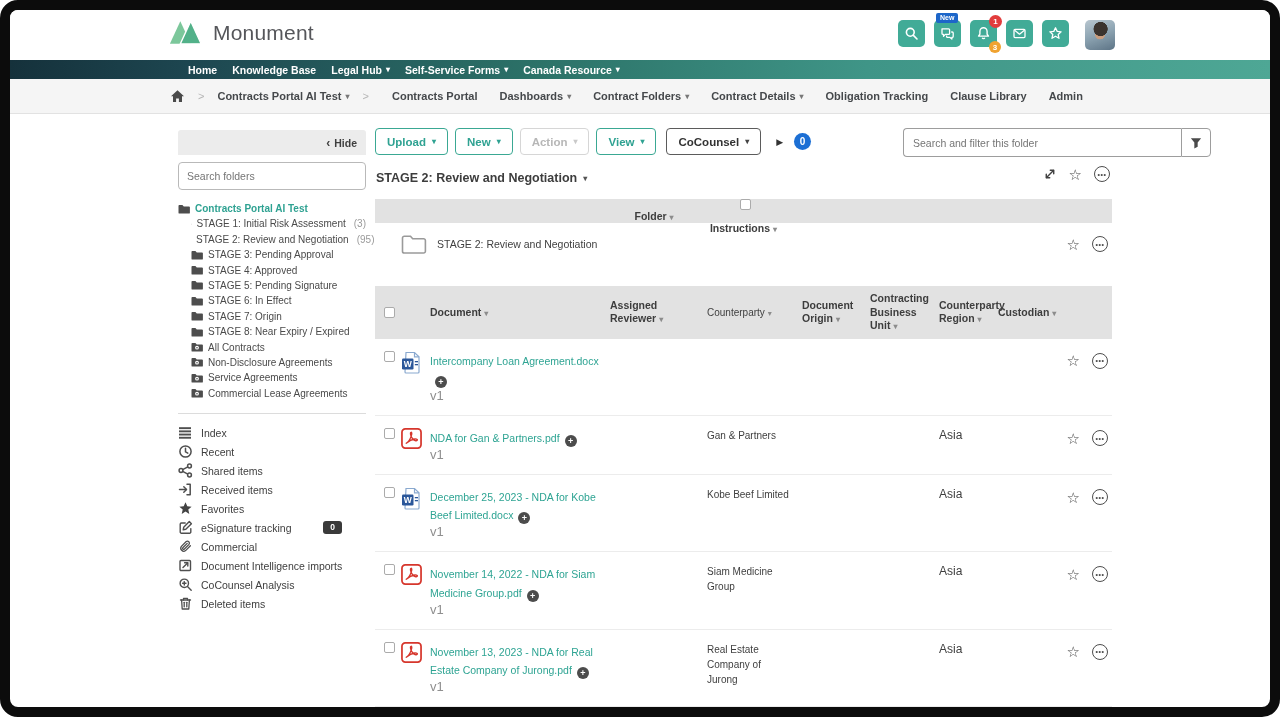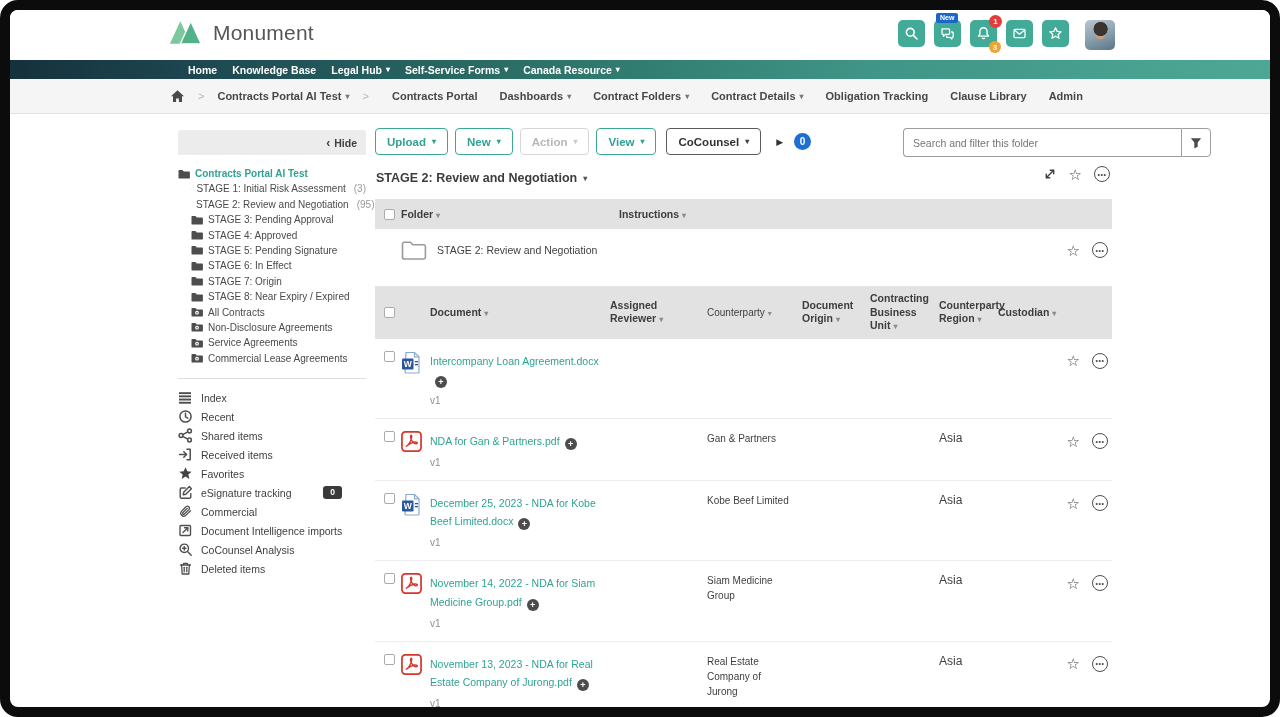--- a/index.html
+++ b/index.html
@@ -65,21 +65,21 @@
   .title-icons{position:absolute;top:52px;right:2px;display:flex;align-items:center;gap:12px;}
   .star-icon{font-size:15px;color:#4a4a4a;line-height:1;cursor:pointer;}
   .star-icon::before{content:"☆";}
   .dots-icon{width:16px;height:16px;border:1.3px solid #4d4d4d;border-radius:50%;display:inline-flex;align-items:center;justify-content:center;color:#4d4d4d;font-size:7px;letter-spacing:.5px;font-weight:700;cursor:pointer;}
   .dots-icon::before{content:"•••";}
   
   .t-head{background:#e2e2e2;display:flex;align-items:center;font-size:10.5px;font-weight:700;color:#3d3d3d;}
   .caret-h::after{content:"▾";font-size:8px;color:#8c8c8c;margin-left:3px;}
   .checkbox{display:inline-block;width:11px;height:11px;border:1.5px solid #ababab;border-radius:2px;background:#fff;cursor:pointer;}
   .folder-table{position:absolute;top:85px;left:0;width:100%;}
-  .f-head{height:30px;}
+  .f-head{height:24px;flex-direction:column;}
   .f-row{display:flex;align-items:center;height:42px;}
   .c-cb{width:26px;padding-left:9px;display:flex;align-items:center;}
   .c-fname{width:218px;display:flex;align-items:center;gap:10px;}
   .c-instr{flex:1;}
   .f-label{font-size:10.5px;color:#3f3f3f;}
   .c-fact{display:flex;align-items:center;gap:12px;padding-right:4px;}
   .doc-table{position:absolute;top:172px;left:0;width:100%;}
   .d-head{min-height:48px;padding:6px 0;align-items:center;}
   .d-row{display:flex;border-bottom:1px solid #ececec;padding:12px 0 12px;align-items:flex-start;}
   .c-icon{width:29px;display:flex;align-items:flex-start;}
@@ -88,21 +88,21 @@
   .c-cpty{width:95px;font-size:10px;color:#3f3f3f;line-height:1.5;padding-right:8px;}
   .c-orig{width:68px;}
   .c-bu{width:69px;}
   .c-reg{width:59px;font-size:12px;color:#3f3f3f;}
   .c-cust{width:62px;}
   .c-act{flex:1;display:flex;justify-content:flex-end;align-items:center;gap:12px;padding-right:4px;margin-top:2px;}
   .hcell{padding-right:8px;line-height:1.3;}
   .doc-link{font-size:10.5px;color:#2ea493;text-decoration:none;line-height:1.55;cursor:pointer;}
   .add-circle{display:inline-flex;width:12px;height:12px;border-radius:50%;background:#4c4c4c;color:#fff;font-size:9px;font-weight:700;align-items:center;justify-content:center;margin-left:5px;vertical-align:-2px;cursor:pointer;}
   .add-circle::before{content:"+";}
-  .version{margin-top:7px;font-size:10px;color:#8f8f8f;}
+  .version{margin-top:0;font-size:13px;color:#8f8f8f;}
 </style>
 </head>
 <body>
 
 <div class="frame">
 
   <div class="app-header">
     <div class="logo">
       <svg width="36" height="29" viewBox="0 0 38 30">
         <polygon points="13,3 2,27 24,27" fill="#7cc79b"></polygon>
@@ -171,20 +171,21 @@
       <span class="crumb-link">Clause Library</span>
       <span class="crumb-link">Admin</span>
     </div>
   </div>
 
   <div class="sidebar">
     <div class="side-head">
       <span class="chev">‹</span>
       <span>Hide</span>
     </div>
+    <input class="folder-search" placeholder="Search folders" style="">
 
     <div class="tree">
       <div class="tree-item tree-root">
         <svg width="12" height="10" viewBox="0 0 12 10">
             <path d="M0.5,1.8 a0.9,0.9 0 0 1 0.9,-0.9 h3 l1.4,1.5 h5.2 a0.9,0.9 0 0 1 0.9,0.9 v5.4 a0.9,0.9 0 0 1 -0.9,0.9 H1.4 a0.9,0.9 0 0 1 -0.9,-0.9 Z" fill="#4d4d4d"></path>
           </svg>
         <span>Contracts Portal AI Test</span>
       </div>
       <div class="tree-item tree-child">
           <svg width="12" height="10" viewBox="0 0 12 10">

